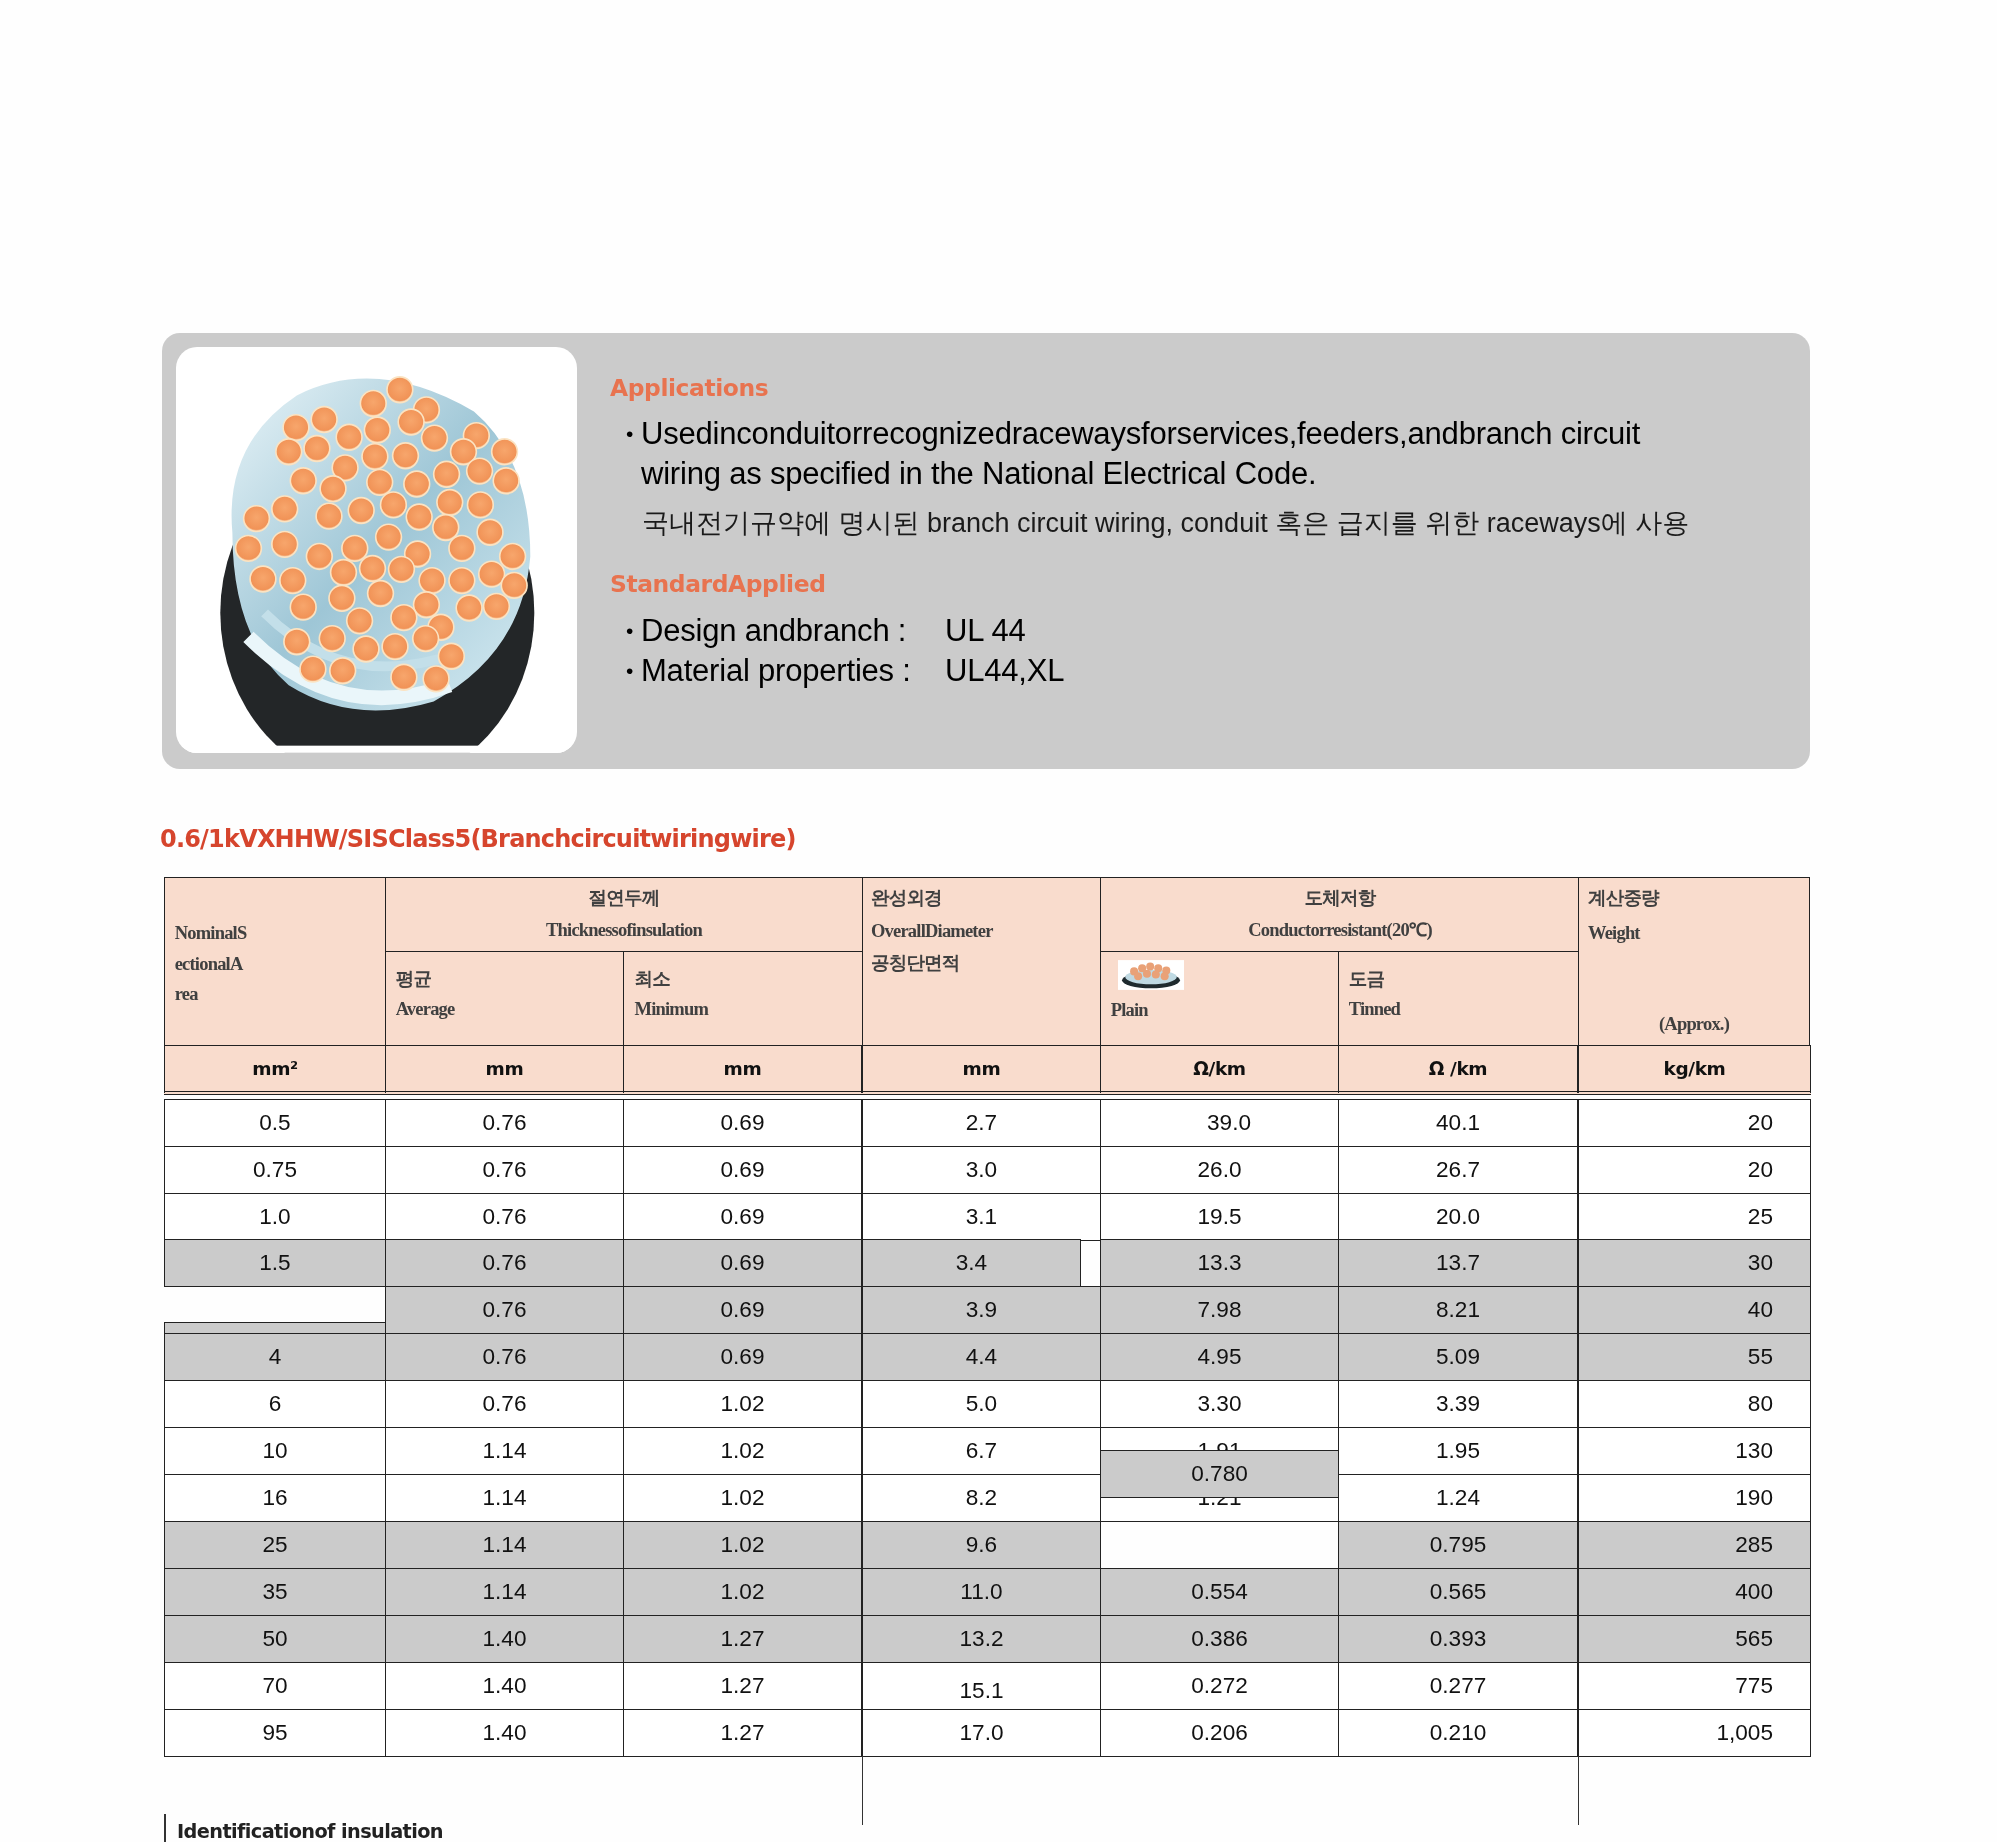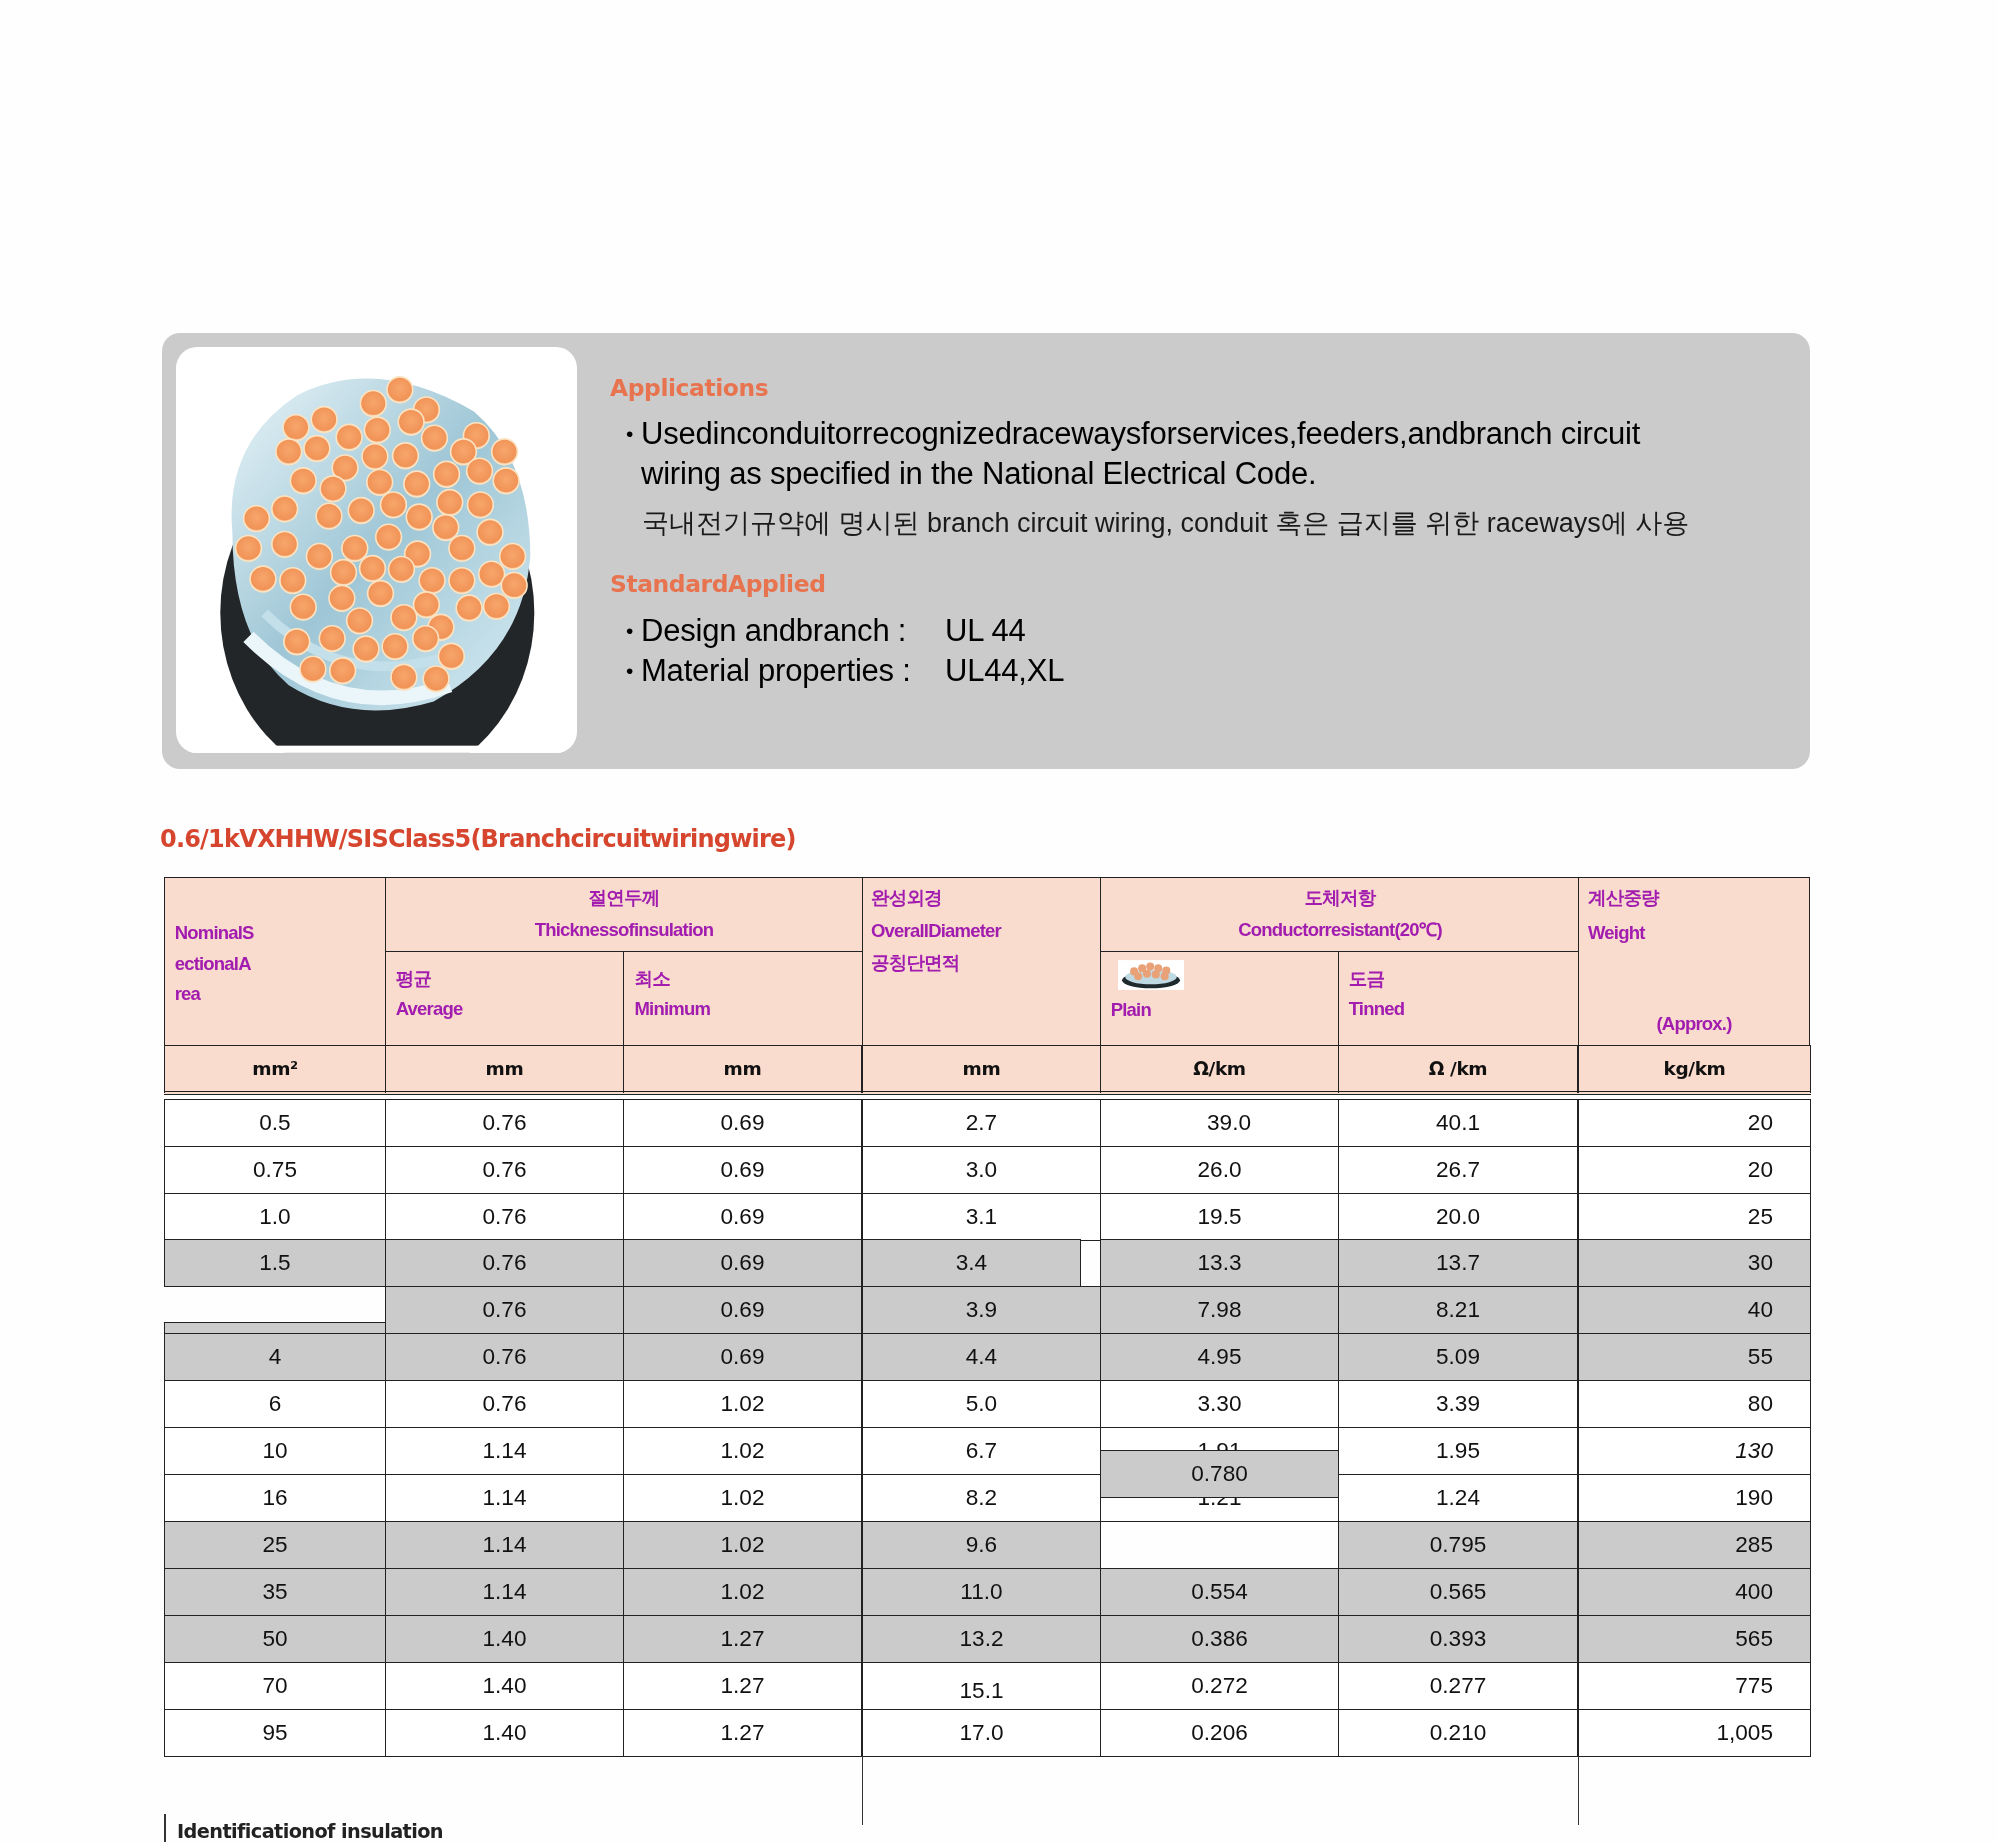--- a/index.html
+++ b/index.html
@@ -14,22 +14,22 @@
   .sec-head { font-family:"DejaVu Sans", sans-serif; font-weight:bold; color:#e8734f; font-size:23.4px; letter-spacing:-0.4px; }
   .body-line { font-size:31px; color:#000; white-space:nowrap; letter-spacing:-0.2px; }
   .kor-line { font-size:27px; color:#1a1a1a; white-space:nowrap; }
   .bullet { font-size:21px; }
 
   
   .tbl-title { left:160px; top:825px; font-family:"DejaVu Sans", sans-serif; font-weight:bold; font-size:24px;
                color:#d6452d; letter-spacing:-0.8px; white-space:nowrap; }
   .cell { position:absolute; box-sizing:border-box; border:1.2px solid #222; }
   .hcell { background:#f9dccd; }
-  .htext { position:absolute; font-family:Liberation Sans, sans-serif; font-weight:bold; font-size:18.5px;
-           letter-spacing:-0.8px; white-space:nowrap; color:#a21caf; line-height:1; }
+  .htext { position:absolute; font-family:Liberation Serif, serif; font-weight:bold; font-size:18.5px;
+           letter-spacing:-0.8px; white-space:nowrap; color:#404040; line-height:1; }
   .dcell { display:flex; align-items:center; justify-content:center; font-size:22.6px; color:#111; }
   .row-gray { background:#cbcbcb; }
   .row-white { background:#fff; }
   .vline { position:absolute; width:1.2px; background:#333; }
   .foot { left:177px; top:1820px; font-family:"DejaVu Sans", sans-serif; font-weight:bold; font-size:19.3px;
           color:#222; letter-spacing:-0.6px; }
   .foot-bar { left:164px; top:1814px; width:1.6px; height:29px; background:#333; }
 </style>
 </head>
 <body>
@@ -269,21 +269,21 @@
       <div class="cell dcell row-white" style="left: 862px; top: 1380px; width: 239px; height: 48px;">5.0</div>
       <div class="cell dcell row-white" style="left: 1100px; top: 1380px; width: 239px; height: 48px;">3.30</div>
       <div class="cell dcell row-white" style="left: 1338px; top: 1380px; width: 240px; height: 48px;">3.39</div>
       <div class="cell dcell row-white" style="left: 1578px; top: 1380px; width: 233px; height: 48px; justify-content: flex-end; padding-right: 37px;">80</div>
       <div class="cell dcell row-white" style="left: 164px; top: 1427px; width: 222px; height: 48px;">10</div>
       <div class="cell dcell row-white" style="left: 385px; top: 1427px; width: 239px; height: 48px;">1.14</div>
       <div class="cell dcell row-white" style="left: 623px; top: 1427px; width: 239px; height: 48px;">1.02</div>
       <div class="cell dcell row-white" style="left: 862px; top: 1427px; width: 239px; height: 48px;">6.7</div>
       <div class="cell dcell row-white" style="left: 1100px; top: 1427px; width: 239px; height: 48px;">1.91</div>
       <div class="cell dcell row-white" style="left: 1338px; top: 1427px; width: 240px; height: 48px;">1.95</div>
-      <div class="cell dcell row-white" style="left: 1578px; top: 1427px; width: 233px; height: 48px; justify-content: flex-end; padding-right: 37px; font-style: italic;">130</div>
+      <div class="cell dcell row-white" style="left: 1578px; top: 1427px; width: 233px; height: 48px; justify-content: flex-end; padding-right: 37px;">130</div>
       <div class="cell dcell row-white" style="left: 164px; top: 1474px; width: 222px; height: 48px;">16</div>
       <div class="cell dcell row-white" style="left: 385px; top: 1474px; width: 239px; height: 48px;">1.14</div>
       <div class="cell dcell row-white" style="left: 623px; top: 1474px; width: 239px; height: 48px;">1.02</div>
       <div class="cell dcell row-white" style="left: 862px; top: 1474px; width: 239px; height: 48px;">8.2</div>
       <div class="cell dcell row-white" style="left: 1100px; top: 1474px; width: 239px; height: 48px;">1.21</div>
       <div class="cell dcell row-white" style="left: 1338px; top: 1474px; width: 240px; height: 48px;">1.24</div>
       <div class="cell dcell row-white" style="left: 1578px; top: 1474px; width: 233px; height: 48px; justify-content: flex-end; padding-right: 37px;">190</div>
       <div class="cell dcell row-gray" style="left: 164px; top: 1521px; width: 222px; height: 48px;">25</div>
       <div class="cell dcell row-gray" style="left: 385px; top: 1521px; width: 239px; height: 48px;">1.14</div>
       <div class="cell dcell row-gray" style="left: 623px; top: 1521px; width: 239px; height: 48px;">1.02</div>

